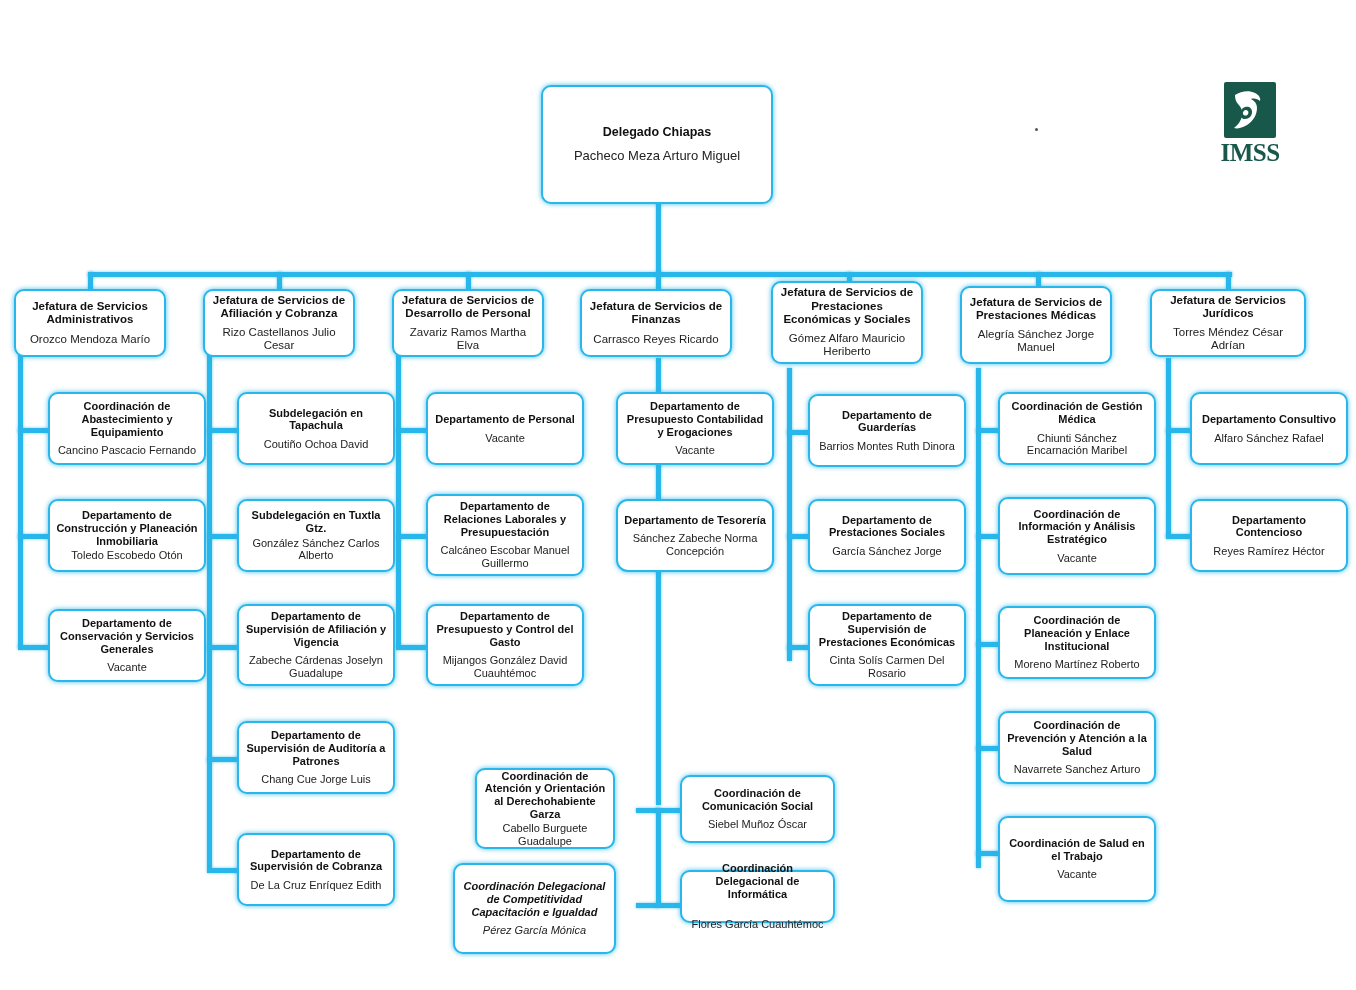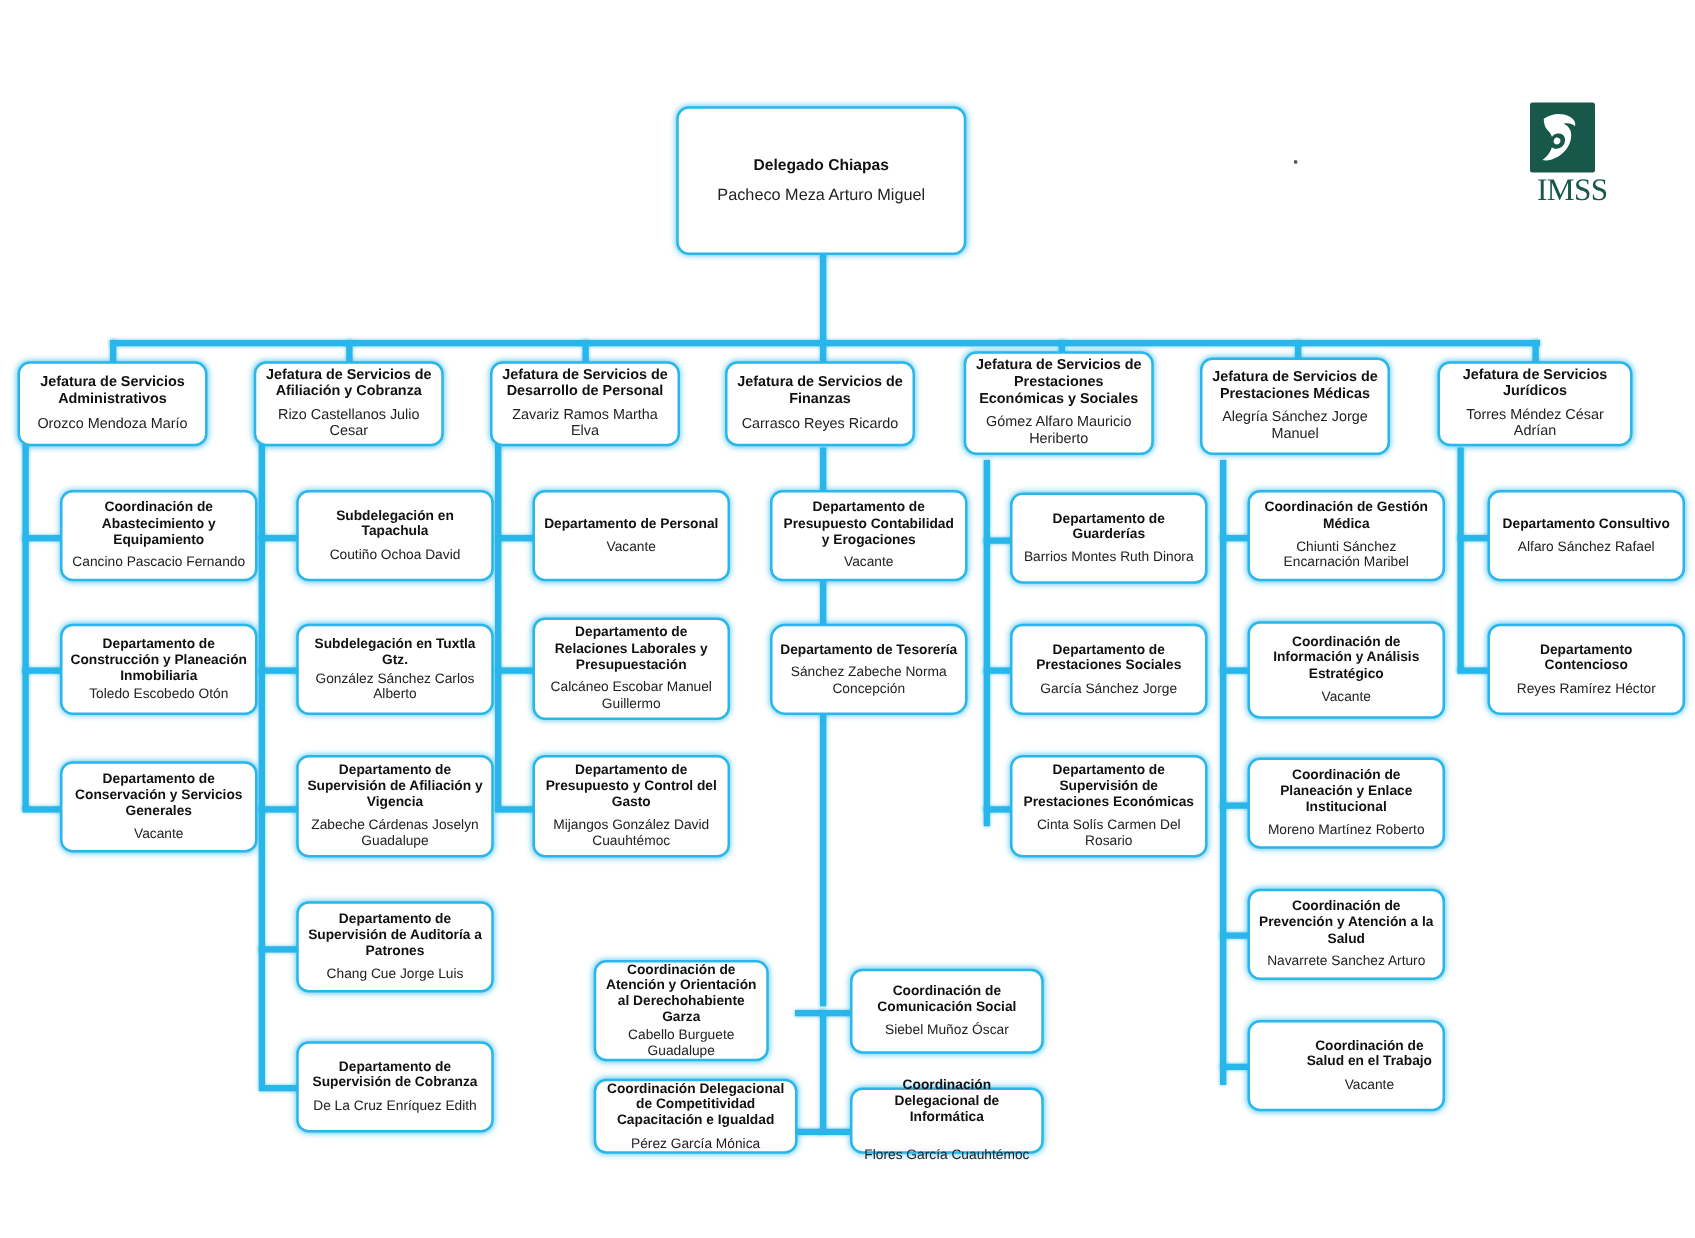--- a/index.html
+++ b/index.html
@@ -57,22 +57,22 @@
   
   #imss-logo{position:absolute;left:1214px;top:82px;width:72px;height:92px;}
   #imss-logo .mark{
     width:52px;height:56px;margin:0 auto;
     background:#18584b;border-radius:2px;position:relative;overflow:hidden;
   }
   #imss-logo .mark .eagle{
     position:absolute;left:9px;top:7px;width:34px;height:42px;
   }
   #imss-logo .word{
-    text-align:right;font-family:"Liberation Serif", serif;
-    font-weight:normal;font-size:25px;color:#18584b;letter-spacing:-0.5px;
+    text-align:center;font-family:"Liberation Serif", serif;
+    font-weight:bold;font-size:25px;color:#18584b;letter-spacing:-0.5px;
     line-height:1;margin-top:2px;
   }
   #stray-dot{position:absolute;left:1035px;top:128px;width:3px;height:3px;background:#555;border-radius:50%;}
 </style>
 </head>
 <body>
 
 <div id="canvas">
 
   <div class="line v" style="left:656px;top:178px;height:96px;"></div>
@@ -248,21 +248,21 @@
     <div class="person">Vacante</div>
   </div>
   <div class="node lvl2" style="left:998px;top:606px;width:158px;height:73px;">
     <div class="title">Coordinación de Planeación y Enlace Institucional</div>
     <div class="person">Moreno Martínez Roberto</div>
   </div>
   <div class="node lvl2" style="left:998px;top:711px;width:158px;height:73px;">
     <div class="title">Coordinación de Prevención y Atención a la Salud</div>
     <div class="person">Navarrete Sanchez Arturo</div>
   </div>
-  <div class="node lvl2" style="left:998px;top:816px;width:158px;height:73px;padding-left:43px;">
+  <div class="node lvl2" style="left:998px;top:816px;width:158px;height:86px;">
     <div class="title">Coordinación de Salud en el Trabajo</div>
     <div class="person">Vacante</div>
   </div>
 
   <div class="node lvl2" style="left:1190px;top:392px;width:158px;height:73px;">
     <div class="title">Departamento Consultivo</div>
     <div class="person">Alfaro Sánchez Rafael</div>
   </div>
   <div class="node lvl2" style="left:1190px;top:499px;width:158px;height:73px;">
     <div class="title">Departamento Contencioso</div>
@@ -270,21 +270,21 @@
   </div>
 
   <div class="node lvl2 tight" style="left:475px;top:768px;width:140px;height:81px;">
     <div class="title">Coordinación de Atención y Orientación al Derechohabiente Garza</div>
     <div class="person">Cabello Burguete Guadalupe</div>
   </div>
   <div class="node lvl2" style="left:680px;top:775px;width:155px;height:68px;">
     <div class="title">Coordinación de Comunicación Social</div>
     <div class="person">Siebel Muñoz Óscar</div>
   </div>
-  <div class="node lvl2" style="left:475px;top:863px;width:163px;height:60px;">
+  <div class="node lvl2" style="left:453px;top:863px;width:163px;height:91px;font-style:italic;">
     <div class="title">Coordinación Delegacional de Competitividad Capacitación e Igualdad</div>
     <div class="person">Pérez García Mónica</div>
   </div>
   <div class="node lvl2" style="left:680px;top:870px;width:155px;height:53px;gap:12px;">
     <div class="title">Coordinación Delegacional de Informática</div>
     <div class="person">Flores García Cuauhtémoc</div>
   </div>
 
   <div id="stray-dot"></div>
 

